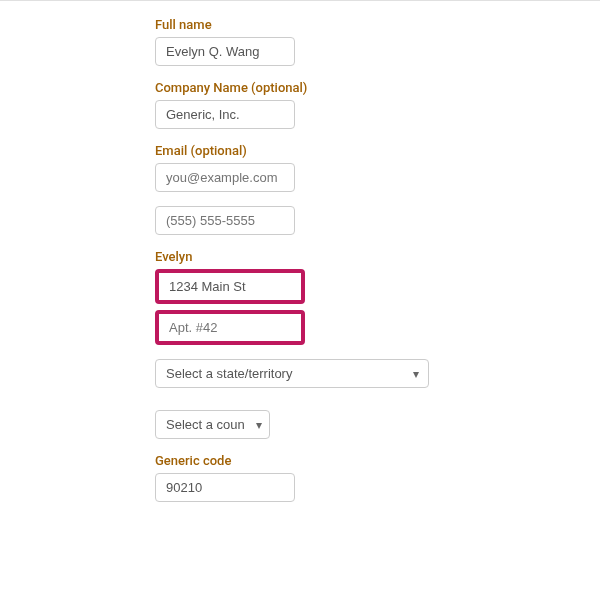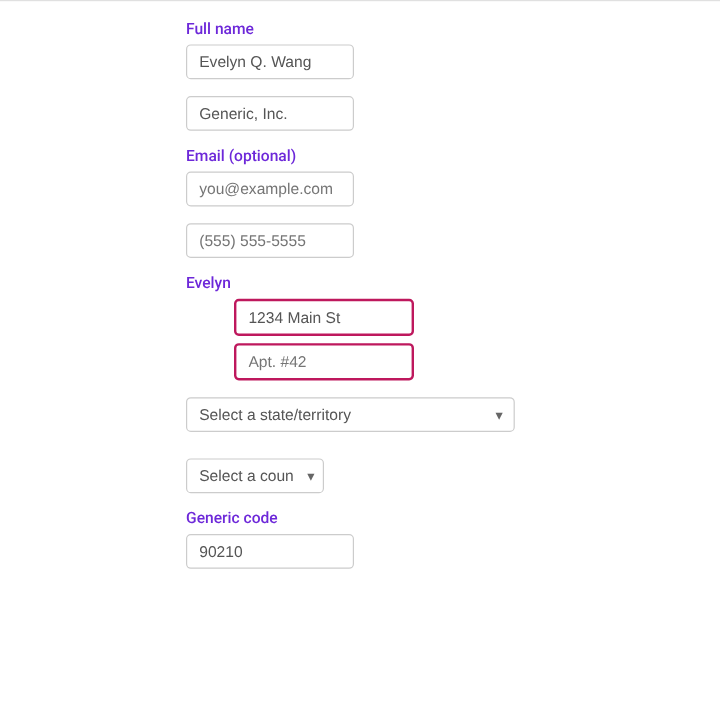--- a/index.html
+++ b/index.html
@@ -39,46 +39,45 @@
     }
 
     .field-group {
       margin-bottom: 14px;
     }
 
     .field-label {
       display: block;
       font-size: 13px;
       font-weight: 500;
-      color: #6d28d9;
+      color: #a16207;
       margin-bottom: 5px;
     }
 
     .text-input {
       width: 140px;
       padding: 6px 10px;
       border: 1px solid #ccc;
       border-radius: 4px;
       font-size: 13px;
       color: #555;
       background: #fff;
       outline: none;
     }
 
     .address-input {
       width: 150px;
       padding: 6px 10px;
-      border: 2px solid #be185d;
+      border: 4px solid #be185d;
       border-radius: 4px;
       font-size: 13px;
       color: #555;
       background: #fff;
       outline: none;
       display: block;
-      margin-left: 40px;
     }
 
     .address-input + .address-input {
       margin-top: 6px;
     }
 
     .select-wrapper {
       position: relative;
       display: inline-block;
       width: 274px;
@@ -148,20 +147,21 @@
   <hr class="top-divider">
 
   <div class="form-container">
 
     <div class="field-group">
       <label class="field-label">Full name</label>
       <input class="text-input" type="text" value="Evelyn Q. Wang" style="">
     </div>
 
     <div class="field-group">
+      <label class="field-label">Company Name (optional)</label>
       <input class="text-input" type="text" value="Generic, Inc." style="">
     </div>
 
     <div class="field-group">
       <label class="field-label">Email (optional)</label>
       <input class="text-input" type="email" placeholder="you@example.com" style="">
     </div>
 
     <div class="field-group">
       <input class="text-input" type="tel" placeholder="(555) 555-5555" style="">

